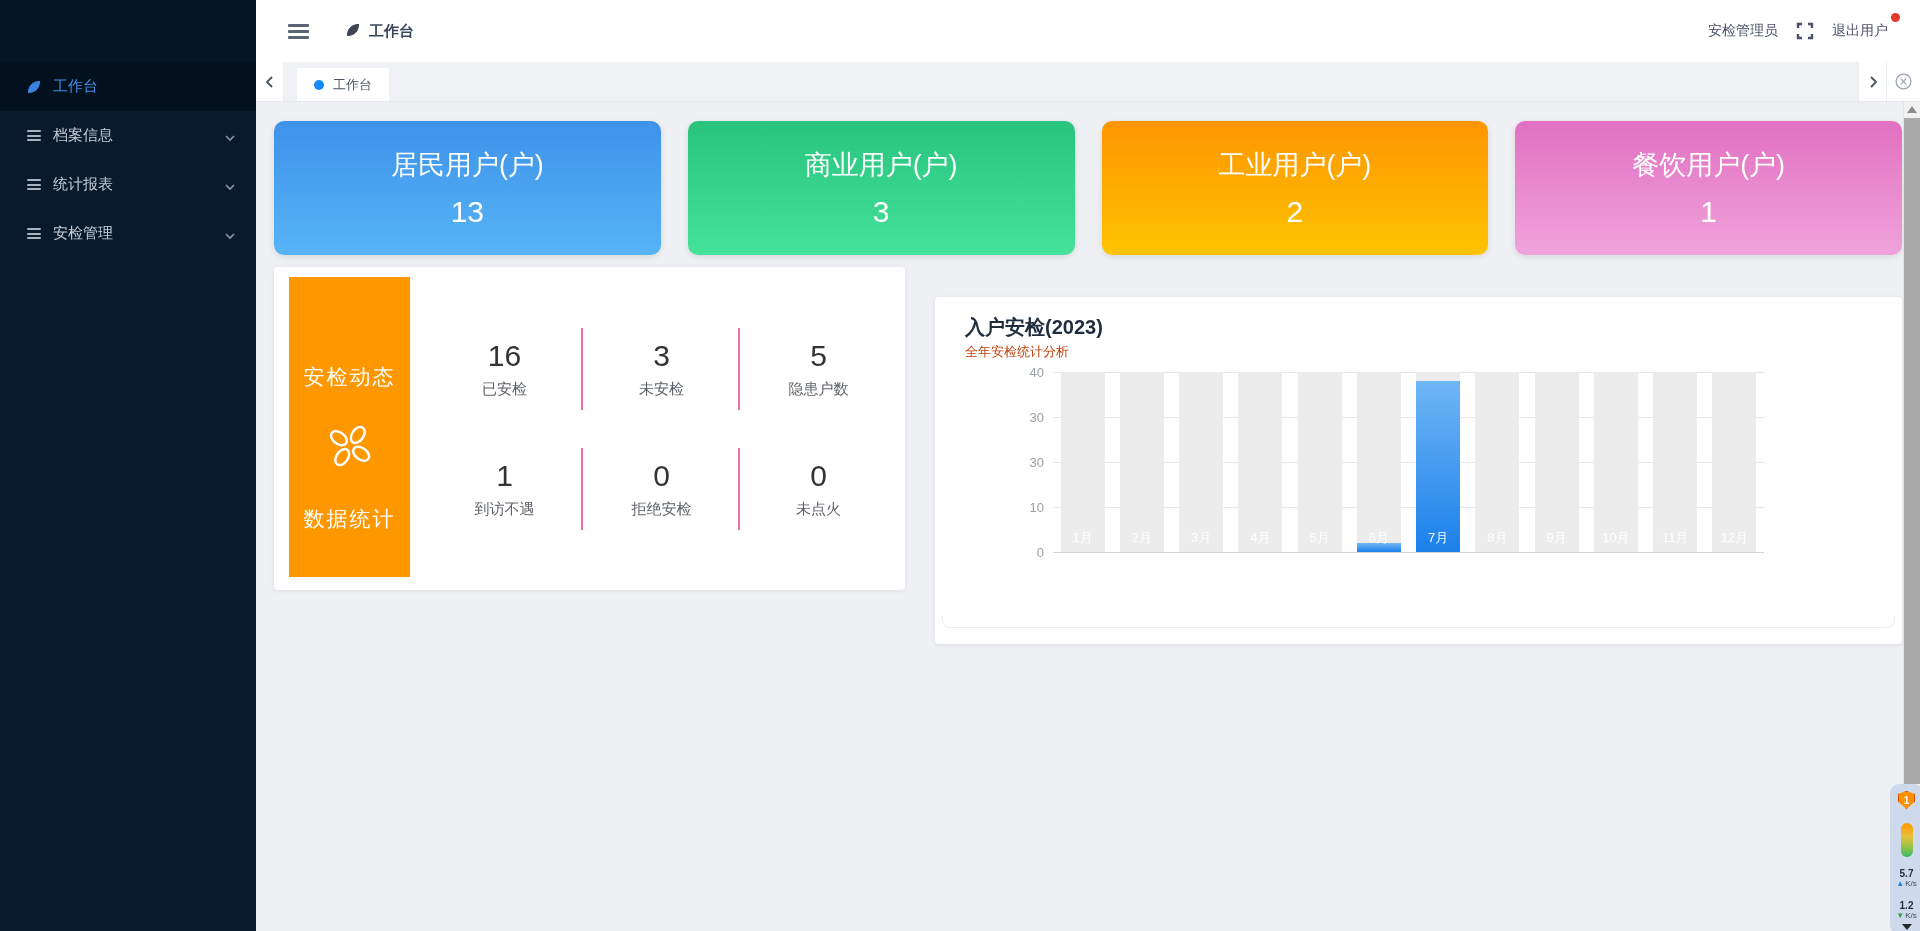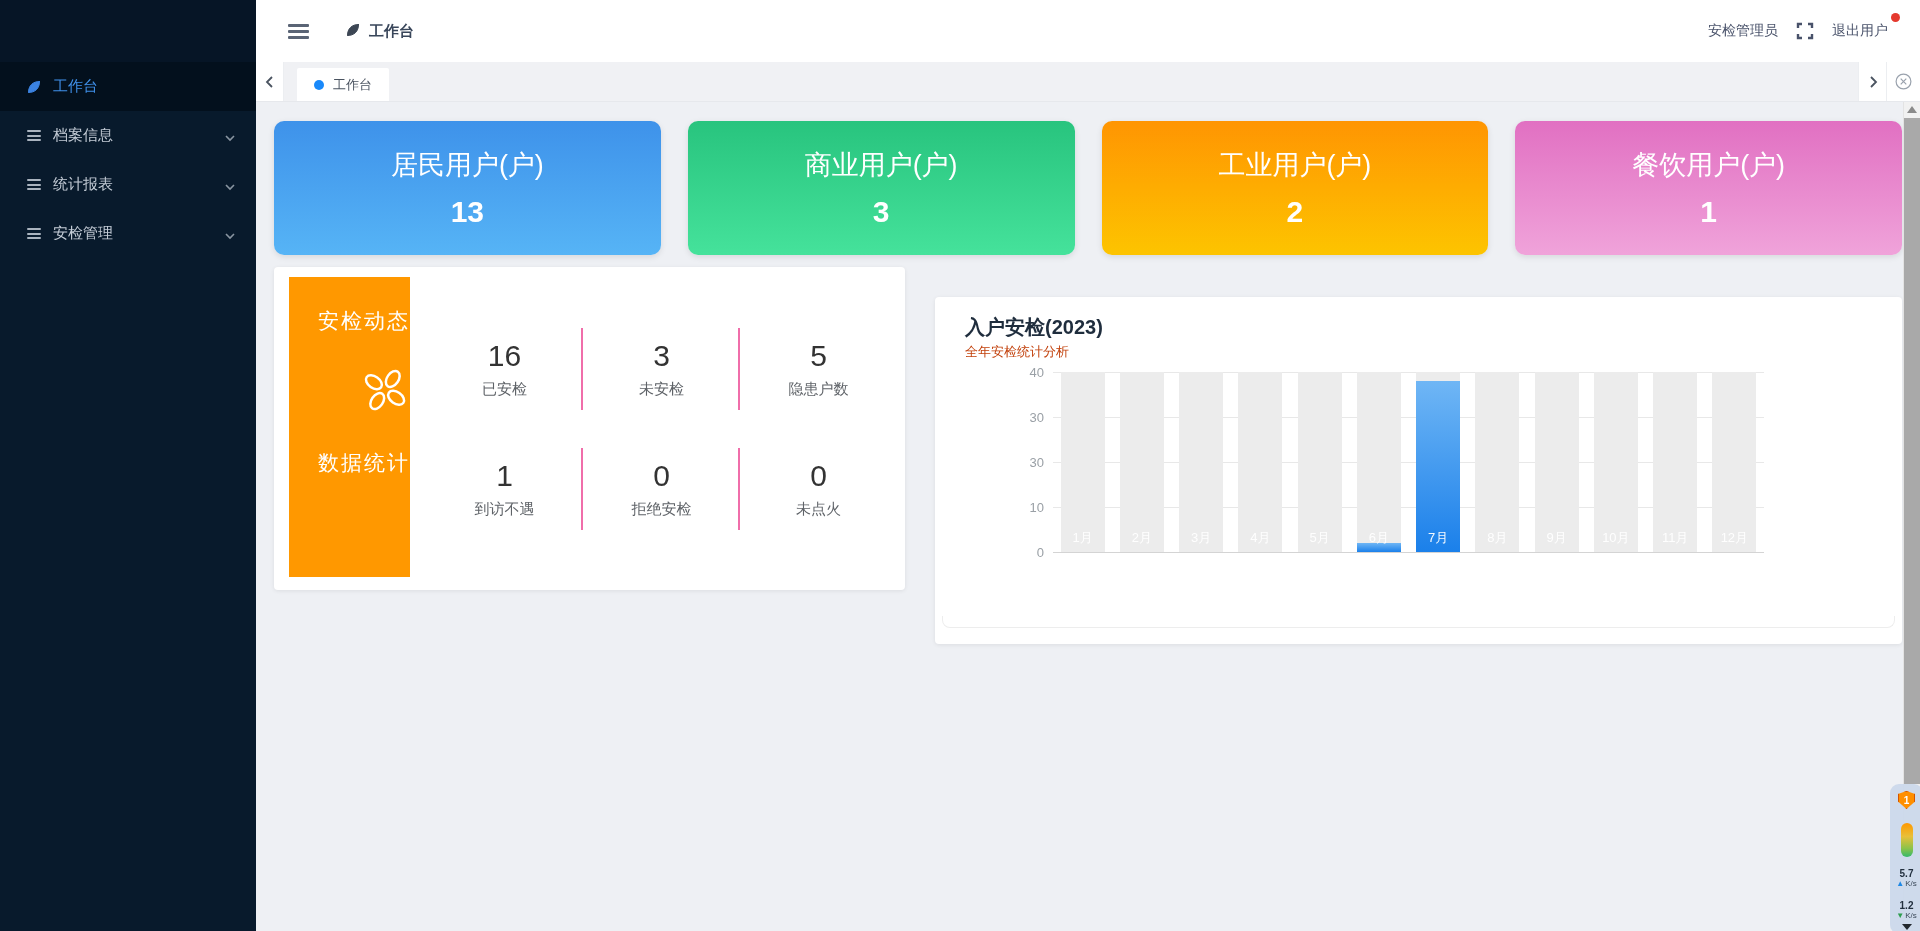--- a/index.html
+++ b/index.html
@@ -52,27 +52,27 @@
 
   
   .content { position:absolute; left:256px; top:102px; right:0; bottom:0; }
 
   .cards { position:absolute; left:18px; right:18px; top:19px; height:134px;
     display:flex; gap:27px; }
   .stat-card { flex:1 1 0; border-radius:10px; color:#fff; display:flex;
     flex-direction:column; align-items:center; justify-content:center; gap:12px;
     box-shadow:0 2px 6px rgba(0,0,0,.10); cursor:pointer; }
   .stat-card .sc-label { font-size:27px; font-weight:500; }
-  .stat-card .sc-value { font-size:30px; font-weight:700; }
+  .stat-card .sc-value { font-size:30px; font-weight:400; }
 
   .safety-panel { position:absolute; left:18px; top:165px; width:631px; height:323px;
     background:#fff; border-radius:4px; box-shadow:0 1px 4px rgba(0,0,0,.08); }
   .banner { position:absolute; left:15px; top:10px; width:121px; bottom:13px;
-    color:#fff; display:flex; flex-direction:column; align-items:flex-end;
-    padding-top:30px; gap:30px; }
+    color:#fff; display:flex; flex-direction:column; align-items:center;
+    padding-top:86px; gap:30px; }
   .banner .b-text { font-size:21px; letter-spacing:2px; }
   .stats-grid { position:absolute; left:152px; right:8px; top:42px; height:240px;
     display:grid; grid-template-columns:1fr 1fr 1fr; grid-template-rows:1fr 1fr; }
   .stat-cell { position:relative; display:flex; flex-direction:column;
     align-items:center; justify-content:center; gap:7px;text-align:right; }
   .stat-cell .n { font-size:30px; color:#333; }
   .stat-cell .l { font-size:15px; color:#5f6368; }
   .stat-cell.divider::after { content:""; position:absolute; right:0; top:16%;
     height:68%; width:2px; background:#f06eaa; }
 

